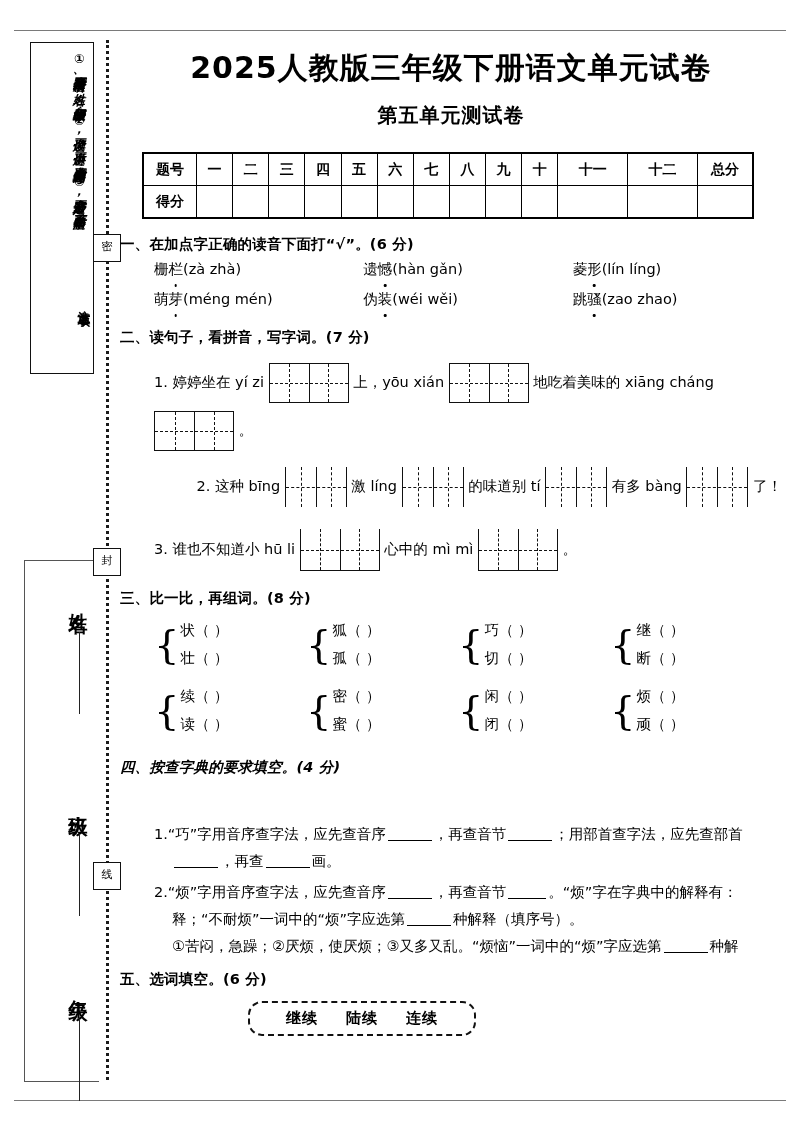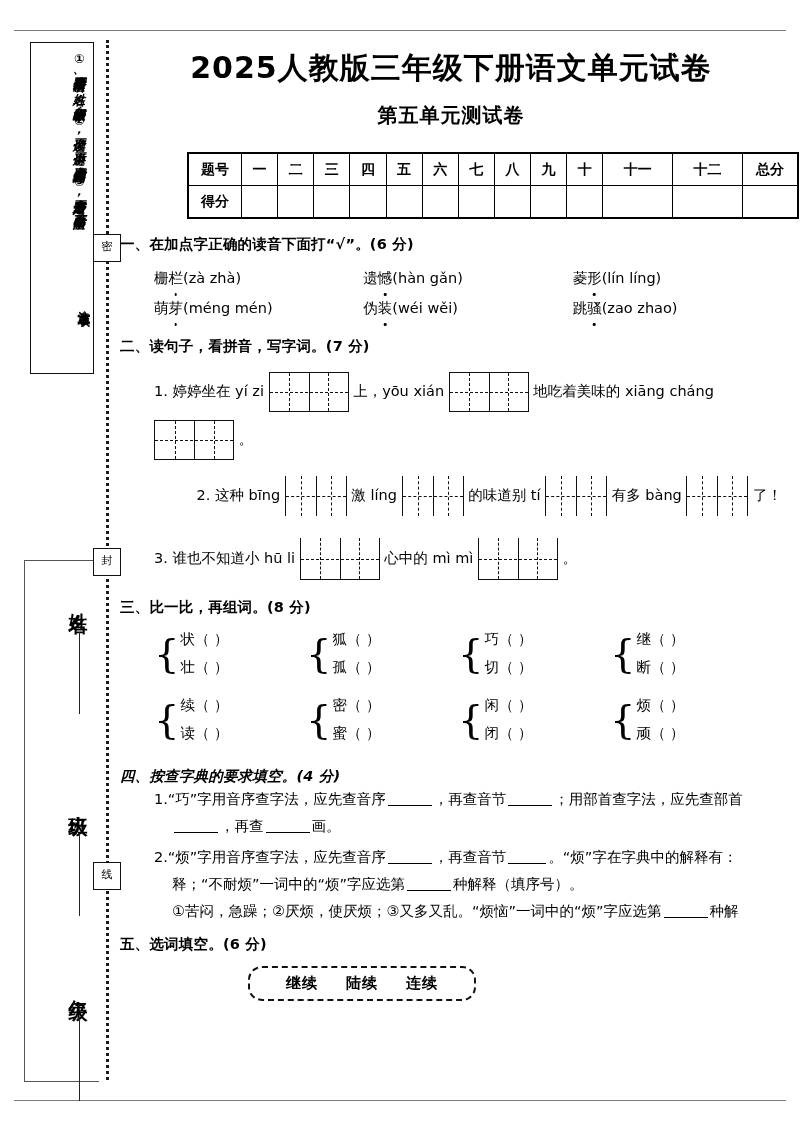--- a/index.html
+++ b/index.html
@@ -51,31 +51,31 @@
   
   .content{position:absolute;left:120px;top:46px;width:662px;}
 
   .title1{font-size:30px;font-weight:bold;text-align:center;letter-spacing:1px;
     font-family:"DejaVu Sans","Liberation Sans",sans-serif;line-height:44px;}
   .title2{font-size:20px;font-weight:bold;text-align:center;letter-spacing:1px;
     line-height:42px;margin-top:4px;}
 
   
   .score-wrap{margin:16px 0 0 22px;width:612px;}
-  table.score{border-collapse:collapse;width:612px;border:2px solid #000;margin-left:45px;}
+  table.score{border-collapse:collapse;width:612px;border:2px solid #000;}
   table.score td{border:1.2px solid #000;height:31px;text-align:center;
     font-size:14px;font-weight:bold;padding:0;}
   table.score td.hd{width:52px;}
   table.score td.tot{width:54px;}
 
   
   .sec{font-size:14.5px;font-weight:bold;margin:16px 0 0 0;letter-spacing:.2px;}
 
   
-  .p1grid{display:flex;margin-top:9px;padding-left:34px;}
+  .p1grid{display:flex;padding-left:34px;}
   .p1col{width:210px;}
   .p1item{font-size:14.5px;line-height:30px;white-space:nowrap;}
   .dotchar{position:relative;display:inline-block;}
   .dotchar::after{content:"";position:absolute;left:50%;bottom:-3px;
     width:2.6px;height:2.6px;border-radius:50%;background:#000;transform:translateX(-50%);}
 
   
   .tz{display:inline-block;vertical-align:middle;position:relative;
     border:1.4px solid #111;box-sizing:border-box;background:#fff;}
   .tz .mid{position:absolute;top:0;bottom:0;left:50%;width:0;border-left:1.4px solid #111;}
@@ -109,21 +109,21 @@
     font-family:"DejaVu Serif","Liberation Serif",serif;}
   .bpair{display:flex;flex-direction:column;line-height:28px;}
   .bpair span{white-space:nowrap;}
 
   
   .blank{display:inline-block;border-bottom:1.4px solid #000;width:44px;height:14px;
     vertical-align:-2px;margin:0 2px;}
   .blank-sm{display:inline-block;border-bottom:1.4px solid #000;width:38px;height:14px;
     vertical-align:-2px;margin:0 2px;}
 
-  .para{font-size:14.5px;line-height:27px;padding-left:34px;}
+  .para{font-size:14.5px;line-height:27px;padding-left:34px;margin-top:44px;}
   .para2{font-size:14.5px;line-height:27px;padding-left:52px;}
 
   
   .wordbank{margin:12px 0 0 128px;display:inline-block;
     border:2.4px dashed #111;border-radius:14px;padding:6px 22px;
     font-size:15px;font-weight:bold;letter-spacing:1px;}
   .wordbank span{margin:0 14px;}
 </style>
 </head>
 <body>

